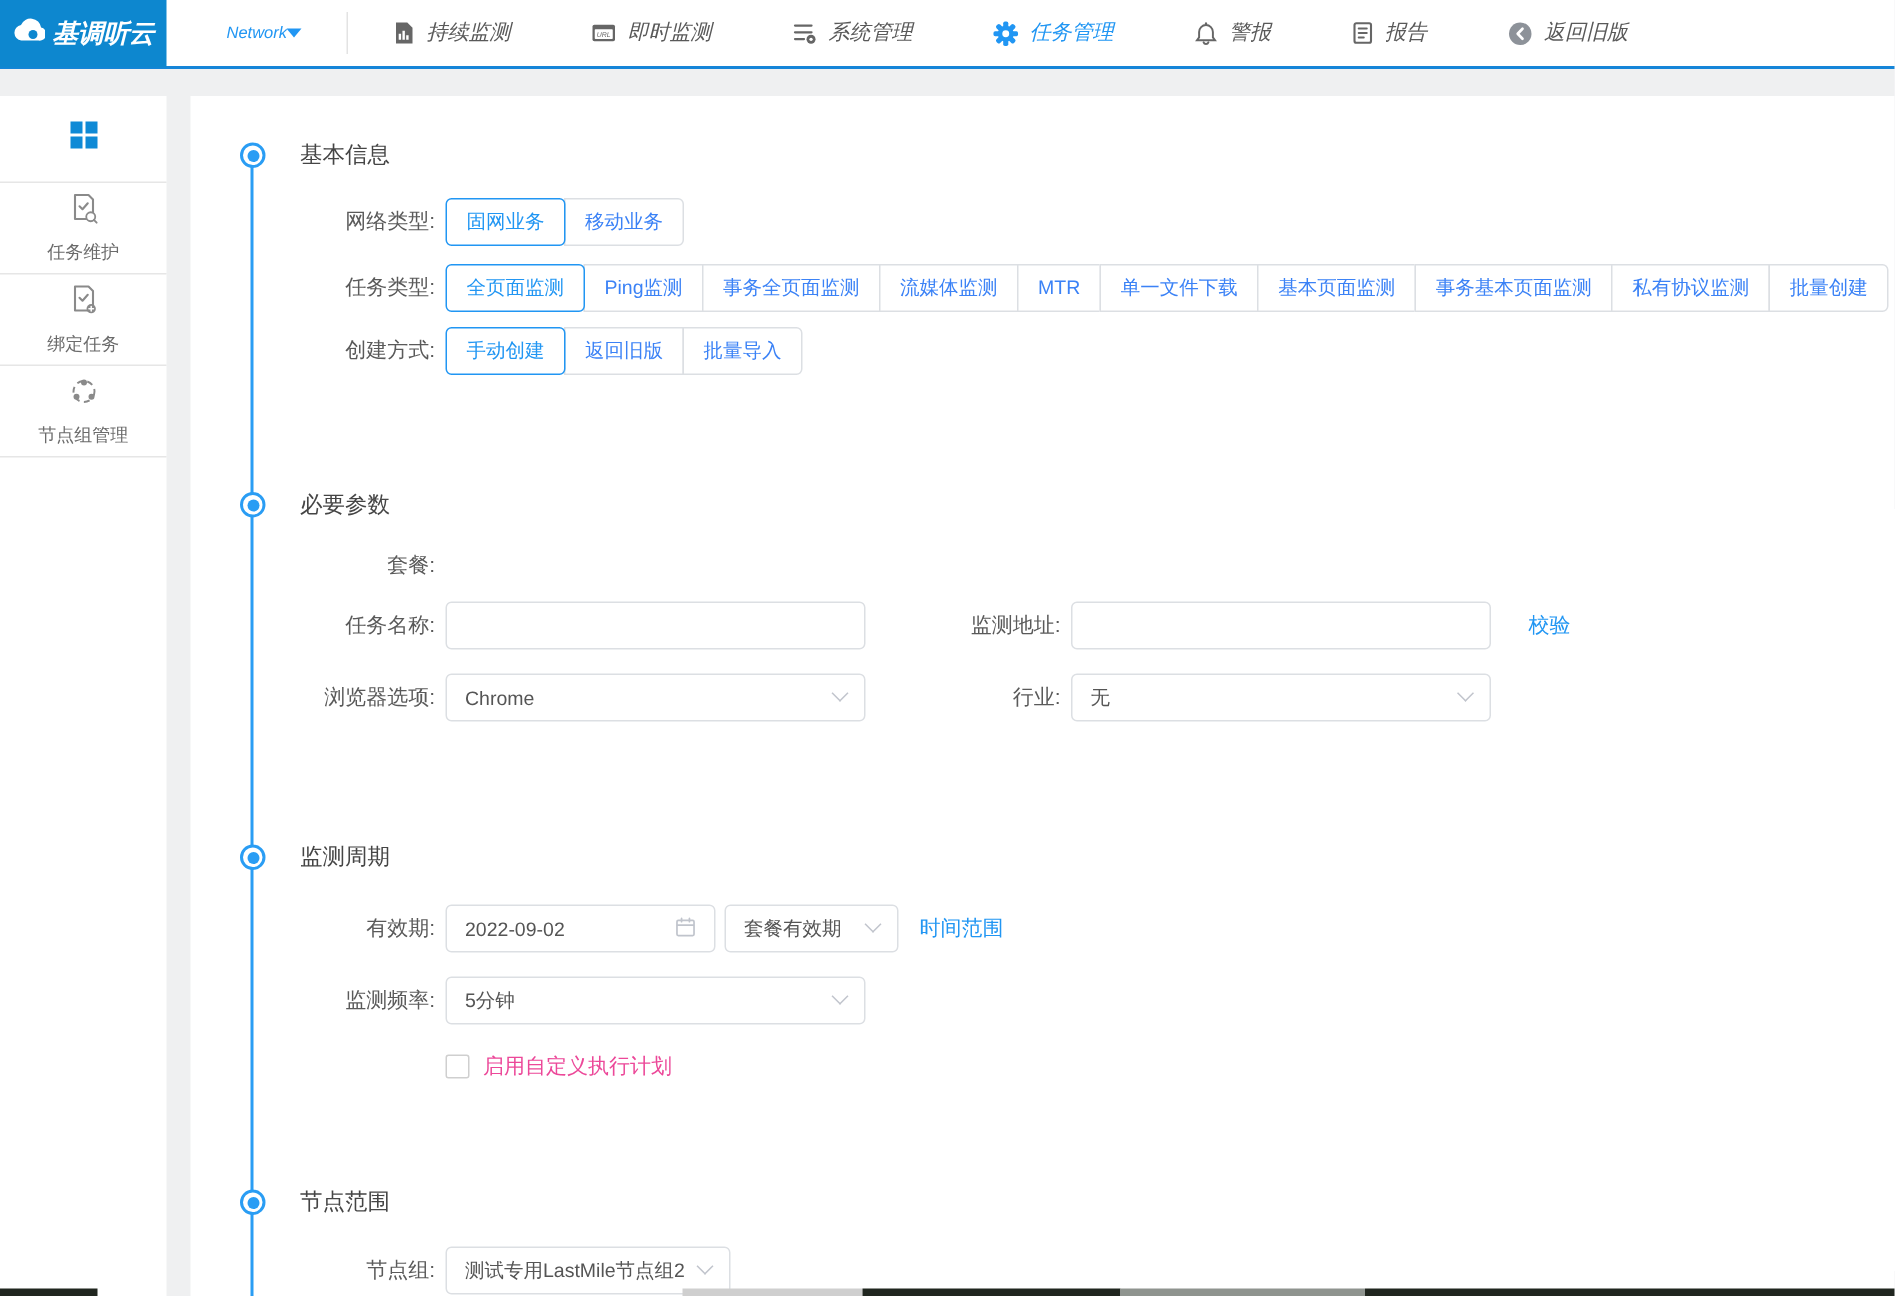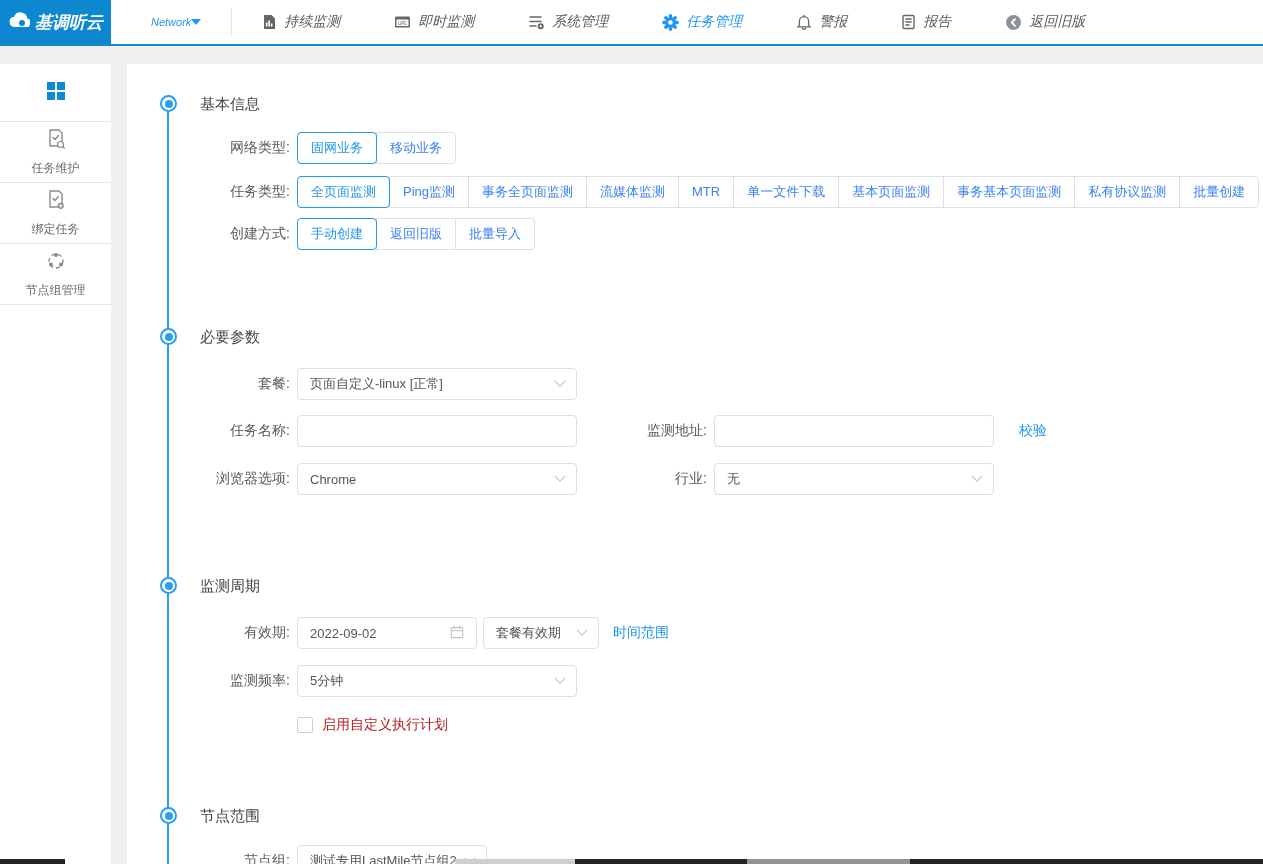--- a/index.html
+++ b/index.html
@@ -57,21 +57,21 @@
     font-size:13px; color:#555; }
   .ipt { padding:0 10px; outline:none; font-family:inherit; }
   .sel-box { display:flex; align-items:center; justify-content:space-between; padding:0 12px; cursor:pointer; }
   .w280 { width:280px; } .w180 { width:180px; } .w108 { width:116px; } .w190 { width:190px; }
   .chev { width:8px; height:8px; border-right:1.4px solid #c0c4cc; border-bottom:1.4px solid #c0c4cc;
     transform:rotate(45deg) translate(-2px,-2px); flex:none; }
   .link { color:#2196f3; font-size:14px; text-decoration:none; cursor:pointer; }
 
   .chkbox { width:16px; height:16px; border:1px solid #cfcfcf; border-radius:2px; background:#fff;
     display:inline-block; cursor:pointer; flex:none; }
-  .chk-lbl { margin-left:9px; font-size:14px; color:#b91c1c; }
+  .chk-lbl { margin-left:9px; font-size:14px; color:#ec4899; }
 
   
   .hbar { position:absolute; bottom:0; height:5px; z-index:20; }
 </style>
 </head>
 <body>
 
 <div class="nav">
   <div class="logo">
     <span>
@@ -265,24 +265,20 @@
   </div>
 
   <div class="section" style="margin-top:75px">
     <span class="bullet">
         <span class="dot"></span>
       </span>
     <div class="sec-title">必要参数</div>
 
     <div class="row" style="margin-top:19px">
       <span class="lbl">套餐:</span>
-      <div class="sel-box w280 field-gap">
-        <span>页面自定义-linux [正常]</span>
-        <span class="chev"></span>
-      </div>
     </div>
 
     <div class="row" style="margin-top:15px">
       <span class="lbl">任务名称:</span>
       <input class="ipt w280 field-gap" value="" style="">
       <span class="lbl2">监测地址:</span>
       <input class="ipt w280 field-gap" value="" style="">
       <a class="link" style="margin-left:25px">校验</a>
     </div>
 

